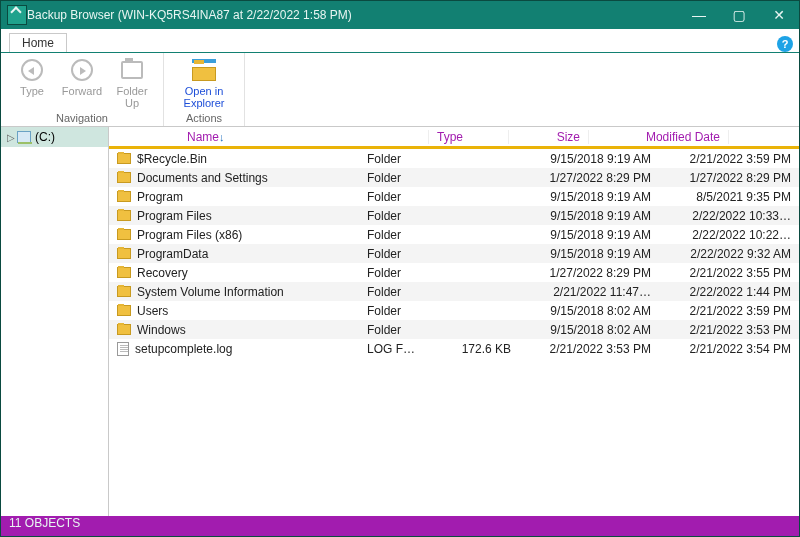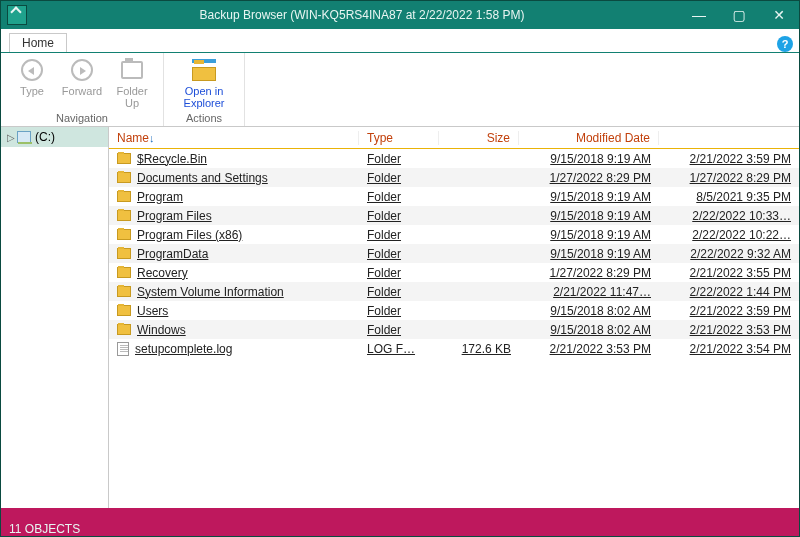--- a/index.html
+++ b/index.html
@@ -1,21 +1,21 @@
 <!DOCTYPE html>
 <html><head>
 <meta charset="utf-8">
 <style>
   * { box-sizing: border-box; margin: 0; padding: 0; font-family: "Segoe UI", Tahoma, sans-serif; font-size: 12px; }
   html, body { width: 800px; height: 537px; overflow: hidden; }
   .window { width: 800px; height: 537px; background: #0f6d5d; border: 1px solid #0a4a40; display: flex; flex-direction: column; }
   .titlebar { height: 28px; background: #128072; display: flex; align-items: center; color: #e8f5f2; }
   .titlebar .appicon { width: 20px; height: 20px; margin-left: 6px; background: #1fa28c; border: 1px solid #0a4a40; position: relative; }
   .titlebar .appicon::after { content:""; position:absolute; left:4px; top:2px; width:6px; height:6px; border-left:2px solid #e8f5f2; border-top:2px solid #e8f5f2; transform: rotate(45deg); }
-  .titlebar .title { flex: 1; text-align: center; font-size: 12px; padding-left: 18px; }
+  .titlebar .title { flex: 1; font-size: 12px; }
   .titlebar .winbtns { display:flex; }
   .titlebar .winbtn { width: 40px; height: 28px; display:flex; align-items:center; justify-content:center; color:#e8f5f2; font-size:14px; }
   .ribbonrow { background:#fff; display:flex; align-items:flex-end; height:24px; border-bottom:1px solid #128072; }
   .tab { background:#fff; border:1px solid #c9c9c9; border-bottom:none; padding:2px 12px; margin-left:8px; color:#333; }
   .helpcircle { margin-left:auto; margin-right:6px; width:16px; height:16px; border-radius:50%; background:#1ea3e6; color:#fff; display:flex; align-items:center; justify-content:center; font-size:11px; font-weight:bold; }
   .ribbon { background:#fff; height:74px; display:flex; border-bottom:1px solid #c9c9c9; }
   .ribbon .group { display:flex; flex-direction:column; align-items:center; border-right:1px solid #e2e2e2; padding:0 6px; }
   .ribbon .group .btnrow { display:flex; flex:1; align-items:flex-start; padding-top:4px; }
   .ribbon .grouplabel { font-size:11px; color:#666; padding:2px 16px; }
   .rbtn { display:flex; flex-direction:column; align-items:center; width:50px; color:#999; }
@@ -34,38 +34,38 @@
   .explorericon .ebar { position:absolute; top:0; left:0; width:24px; height:4px; background:#3b9edb; }
 
   .body { flex:1; display:flex; background:#fff; }
   .tree { width:182px; border-right:1px solid #c9c9c9; }
   .treerow { display:flex; align-items:center; height:20px; padding-left:6px; background:#cfe6df; }
   .treerow .expander { width:10px; color:#666; font-size:10px; }
   .diskicon { width:14px; height:12px; background:#d7e9f5; border:1px solid #6aa2c4; margin-right:4px; position:relative; }
   .diskicon::after { content:""; position:absolute; bottom:-2px; left:0; width:14px; height:2px; background:#9bc068; }
 
   .listpane { flex:1; display:flex; flex-direction:column; }
-  .listheader { display:flex; height:22px; align-items:center; border-bottom:1px solid #eab308; color:#c2410c; }
+  .listheader { display:flex; height:22px; align-items:center; border-bottom:3px solid #eab308; color:#a21caf;justify-content:center; }
   .listheader .col { padding:0 8px; border-right:1px solid #eee; white-space:nowrap; overflow:hidden; }
   .listheader .col.sort::after { content:" ↓"; color:#1e6fbf; font-size:11px; }
   .rows { flex:1; }
   .row { display:flex; height:19px; align-items:center; }
   .row:nth-child(even) { background:#f4f4f4; }
-  .row .cell { padding:0 8px; white-space:nowrap; overflow:hidden; text-overflow:ellipsis; color:#222;text-decoration:underline; }
+  .row .cell { padding:0 8px; white-space:nowrap; overflow:hidden; text-overflow:ellipsis; color:#222; }
   .cName { width:250px; display:flex; align-items:center; }
   .cType { width:80px; }
   .cSize { width:80px; text-align:right; }
   .cCDate { width:140px; text-align:right; }
   .cMDate { width:140px; text-align:right; }
   .foldericon { width:14px; height:11px; background:#f0c040; border:1px solid #c89a20; margin-right:6px; position:relative; flex-shrink:0; }
   .foldericon::before { content:""; position:absolute; top:-3px; left:0; width:6px; height:3px; background:#e6b636; }
   .fileicon { width:12px; height:14px; background:#fff; border:1px solid #999; margin-right:6px; position:relative; flex-shrink:0; }
   .fileicon::before { content:""; position:absolute; top:2px; left:2px; width:8px; height:1px; background:#bbb; box-shadow:0 2px #bbb,0 4px #bbb,0 6px #bbb; }
 
-  .statusbar { height:28px; background:#be185d; color:#e8f5f2; display:flex; align-items:flex-end; padding:0 8px; font-size:11px; }
+  .statusbar { height:20px; background:#a21caf; color:#e8f5f2; display:flex; align-items:flex-start; padding:0 8px; font-size:11px; }
 </style>
 </head>
 <body>
 
 <div class="window">
 
   <div class="titlebar">
     <div class="appicon"></div>
     <div class="title">Backup Browser (WIN-KQ5RS4INA87 at 2/22/2022 1:58 PM)</div>
     <div class="winbtns">

